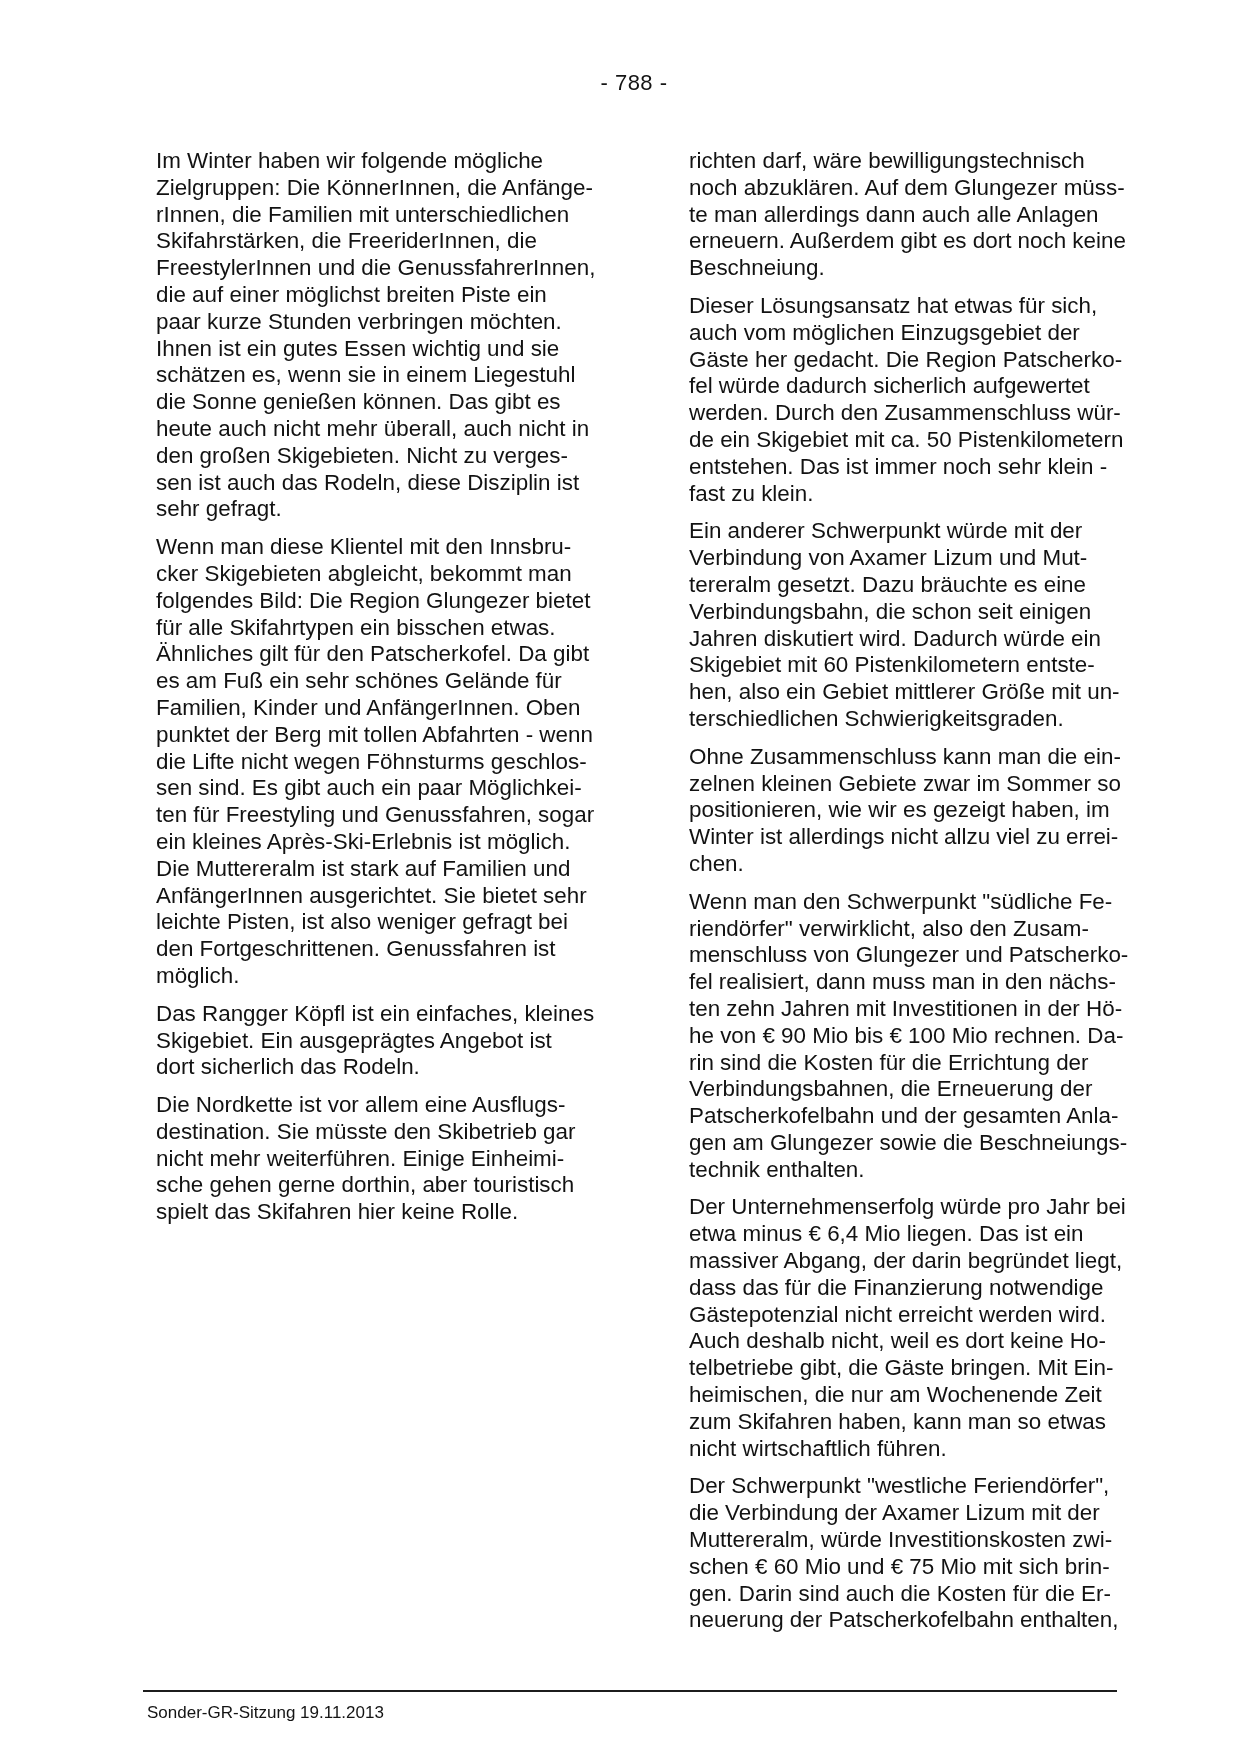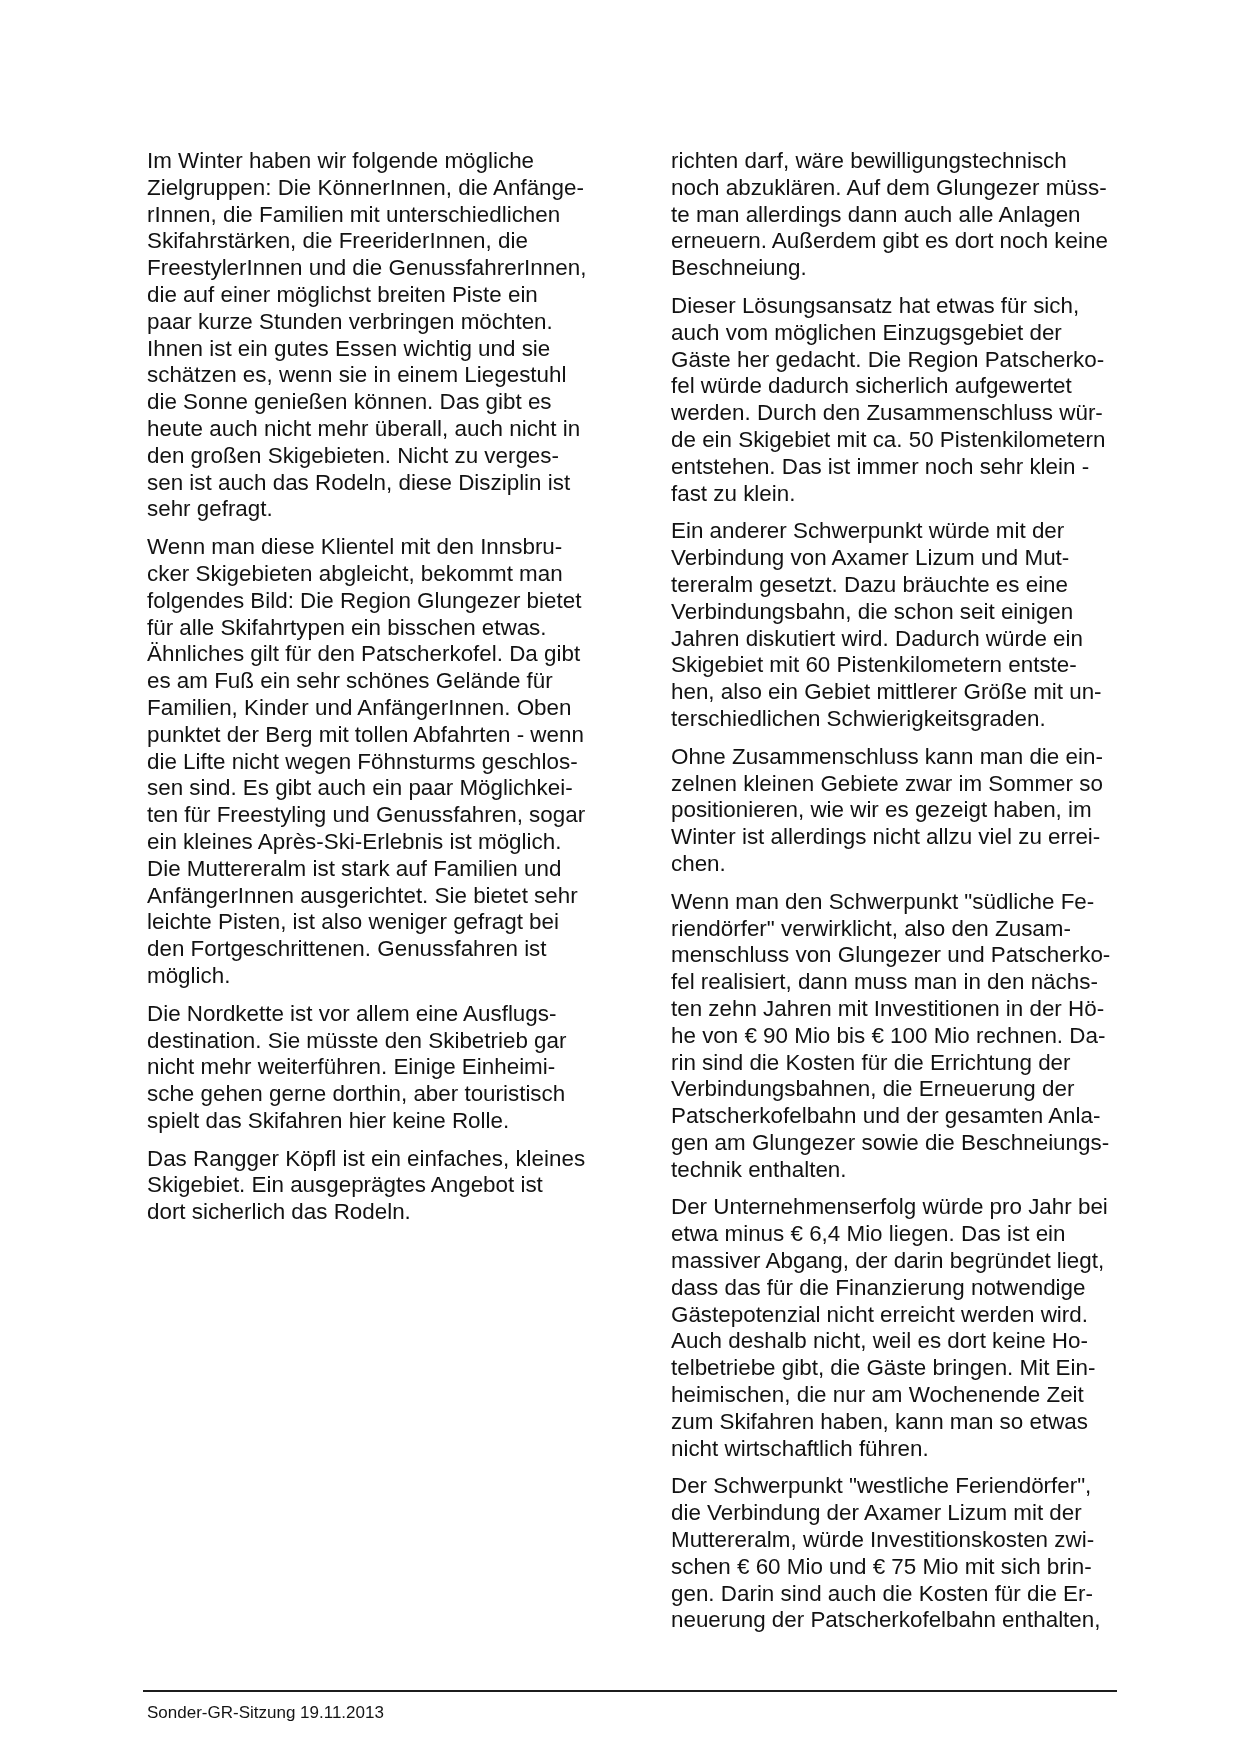--- a/index.html
+++ b/index.html
@@ -24,20 +24,21 @@
   }
   .columns {
     position: absolute;
     top: 148px;
     left: 147px;
     display: flex;
     gap: 62px;
   }
   .column {
     width: 462px;
+    margin-left: 9px;
   }
   .column p {
     margin: 0 0 11px 0;
     font-size: 22.4px;
     line-height: 26.8px;
     white-space: pre-line;
     color: #121212;
   }
   .footer-rule {
     position: absolute;
@@ -52,20 +53,21 @@
     left: 147px;
     font-size: 17px;
     color: #141414;
   }
 </style>
 </head>
 <body>
 
 <div class="page">
 
+  <div class="page-header">- 788 -</div>
 
   <div class="columns">
 
     <div class="column">
       <p>Im Winter haben wir folgende mögliche
 Zielgruppen: Die KönnerInnen, die Anfänge-
 rInnen, die Familien mit unterschiedlichen
 Skifahrstärken, die FreeriderInnen, die
 FreestylerInnen und die GenussfahrerInnen,
 die auf einer möglichst breiten Piste ein
@@ -87,28 +89,28 @@
 punktet der Berg mit tollen Abfahrten - wenn
 die Lifte nicht wegen Föhnsturms geschlos-
 sen sind. Es gibt auch ein paar Möglichkei-
 ten für Freestyling und Genussfahren, sogar
 ein kleines Après-Ski-Erlebnis ist möglich.
 Die Muttereralm ist stark auf Familien und
 AnfängerInnen ausgerichtet. Sie bietet sehr
 leichte Pisten, ist also weniger gefragt bei
 den Fortgeschrittenen. Genussfahren ist
 möglich.</p>
+      <p>Das Rangger Köpfl ist ein einfaches, kleines
+Skigebiet. Ein ausgeprägtes Angebot ist
+dort sicherlich das Rodeln.</p>
       <p>Die Nordkette ist vor allem eine Ausflugs-
 destination. Sie müsste den Skibetrieb gar
 nicht mehr weiterführen. Einige Einheimi-
 sche gehen gerne dorthin, aber touristisch
 spielt das Skifahren hier keine Rolle.</p>
-      <p>Das Rangger Köpfl ist ein einfaches, kleines
-Skigebiet. Ein ausgeprägtes Angebot ist
-dort sicherlich das Rodeln.</p>
     </div>
 
     <div class="column">
       <p>richten darf, wäre bewilligungstechnisch
 noch abzuklären. Auf dem Glungezer müss-
 te man allerdings dann auch alle Anlagen
 erneuern. Außerdem gibt es dort noch keine
 Beschneiung.</p>
       <p>Dieser Lösungsansatz hat etwas für sich,
 auch vom möglichen Einzugsgebiet der

